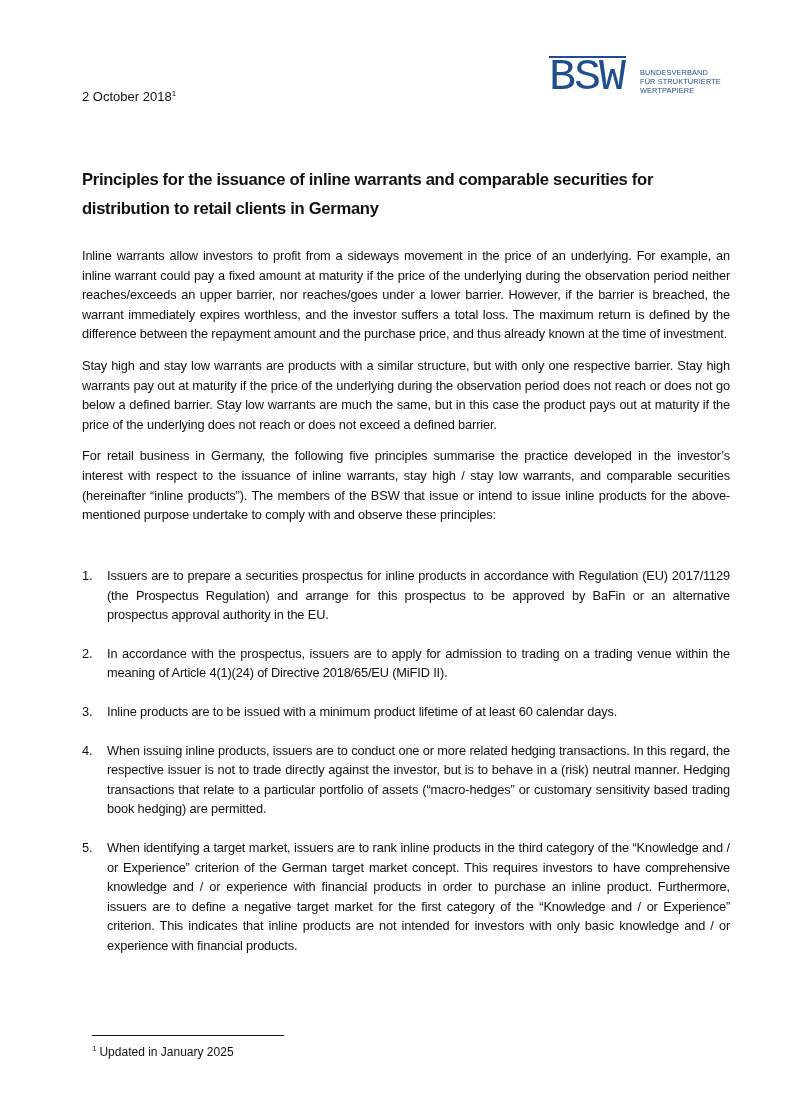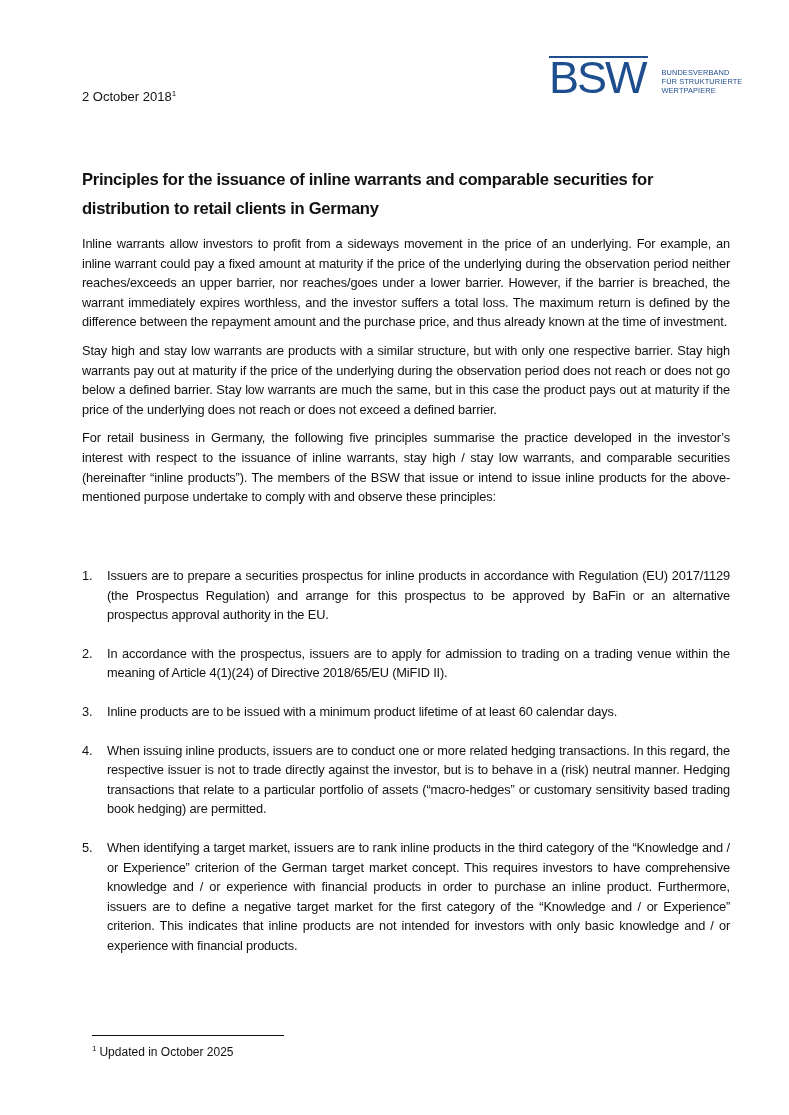--- a/index.html
+++ b/index.html
@@ -2,38 +2,38 @@
 <html><head>
   <meta charset="utf-8">
   <style>
     html, body { margin: 0; padding: 0; background: #ffffff; }
     body {
       width: 789px; height: 1115px; position: relative; overflow: hidden;
       font-family: "Liberation Sans", sans-serif; color: #111;
     }
     .logo { position: absolute; left: 549px; top: 56px; height: 40px; display: flex; align-items: flex-end; }
     .logo-mark {
-      font-family: Liberation Sans, sans-serif; color: #1f4e8f; font-size: 45px; line-height: 36px;
+      font-family: Liberation Mono, monospace; color: #1f4e8f; font-size: 45px; line-height: 36px;
       letter-spacing: -2px; position: relative; padding-top: 4px;
     }
     .logo-mark::before {
       content: ""; position: absolute; left: 0; right: -2px; top: 0; height: 2px; background: #1f4e8f;
     }
     .logo-text {
       margin-left: 16px; font-size: 7.4px; line-height: 9px; color: #1f4e8f;
       text-transform: uppercase; letter-spacing: 0.1px; padding-bottom: 1px;
     }
     .date { position: absolute; left: 82px; top: 89px; font-size: 13px; }
     .date sup { font-size: 8px; vertical-align: super; line-height: 0; }
     .title {
       position: absolute; left: 82px; top: 165px; width: 648px;
       font-size: 16.6px; font-weight: bold; line-height: 29px; letter-spacing: -0.3px;
     }
     .body { position: absolute; left: 82px; top: 234px; width: 648px; font-size: 12.8px; line-height: 19.6px; }
-    p { margin: 0 0 9px 0; text-align: justify; letter-spacing: -0.15px; }
+    p { margin: 12px 0 9px 0; text-align: justify; letter-spacing: -0.15px; }
     ol { list-style: none; padding: 0; margin: 0; position: absolute; left: 82px; top: 566px; width: 648px; font-size: 12.8px; line-height: 19.6px; }
     li { display: flex; margin-bottom: 19px; }
     li .num { width: 25px; flex: 0 0 25px; }
     li .txt { flex: 1; text-align: justify; letter-spacing: -0.15px; }
     .fn-rule { position: absolute; left: 92px; top: 1035px; width: 192px; height: 1px; background: #111; }
     .footnote { position: absolute; left: 92px; top: 1045px; font-size: 12px; }
     .footnote sup { font-size: 8px; vertical-align: super; line-height: 0; margin-right: 3px; }
   </style>
 </head>
 <body>
@@ -74,13 +74,13 @@
     <span class="num">4.</span>
     <span class="txt">When issuing inline products, issuers are to conduct one or more related hedging transactions. In this regard, the respective issuer is not to trade directly against the investor, but is to behave in a (risk) neutral manner. Hedging transactions that relate to a particular portfolio of assets (“macro-hedges” or customary sensitivity based trading book hedging) are permitted.</span>
   </li>
   <li>
     <span class="num">5.</span>
     <span class="txt">When identifying a target market, issuers are to rank inline products in the third category of the “Knowledge and / or Experience” criterion of the German target market concept. This requires investors to have comprehensive knowledge and / or experience with financial products in order to purchase an inline product. Furthermore, issuers are to define a negative target market for the first category of the “Knowledge and / or Experience” criterion. This indicates that inline products are not intended for investors with only basic knowledge and / or experience with financial products.</span>
   </li>
 </ol>
 
 <div class="fn-rule"></div>
-<div class="footnote"><sup>1</sup><span>Updated in October 2025</span></div>
+<div class="footnote"><sup>1</sup><span>Updated in January 2025</span></div>
 
 </body></html>

